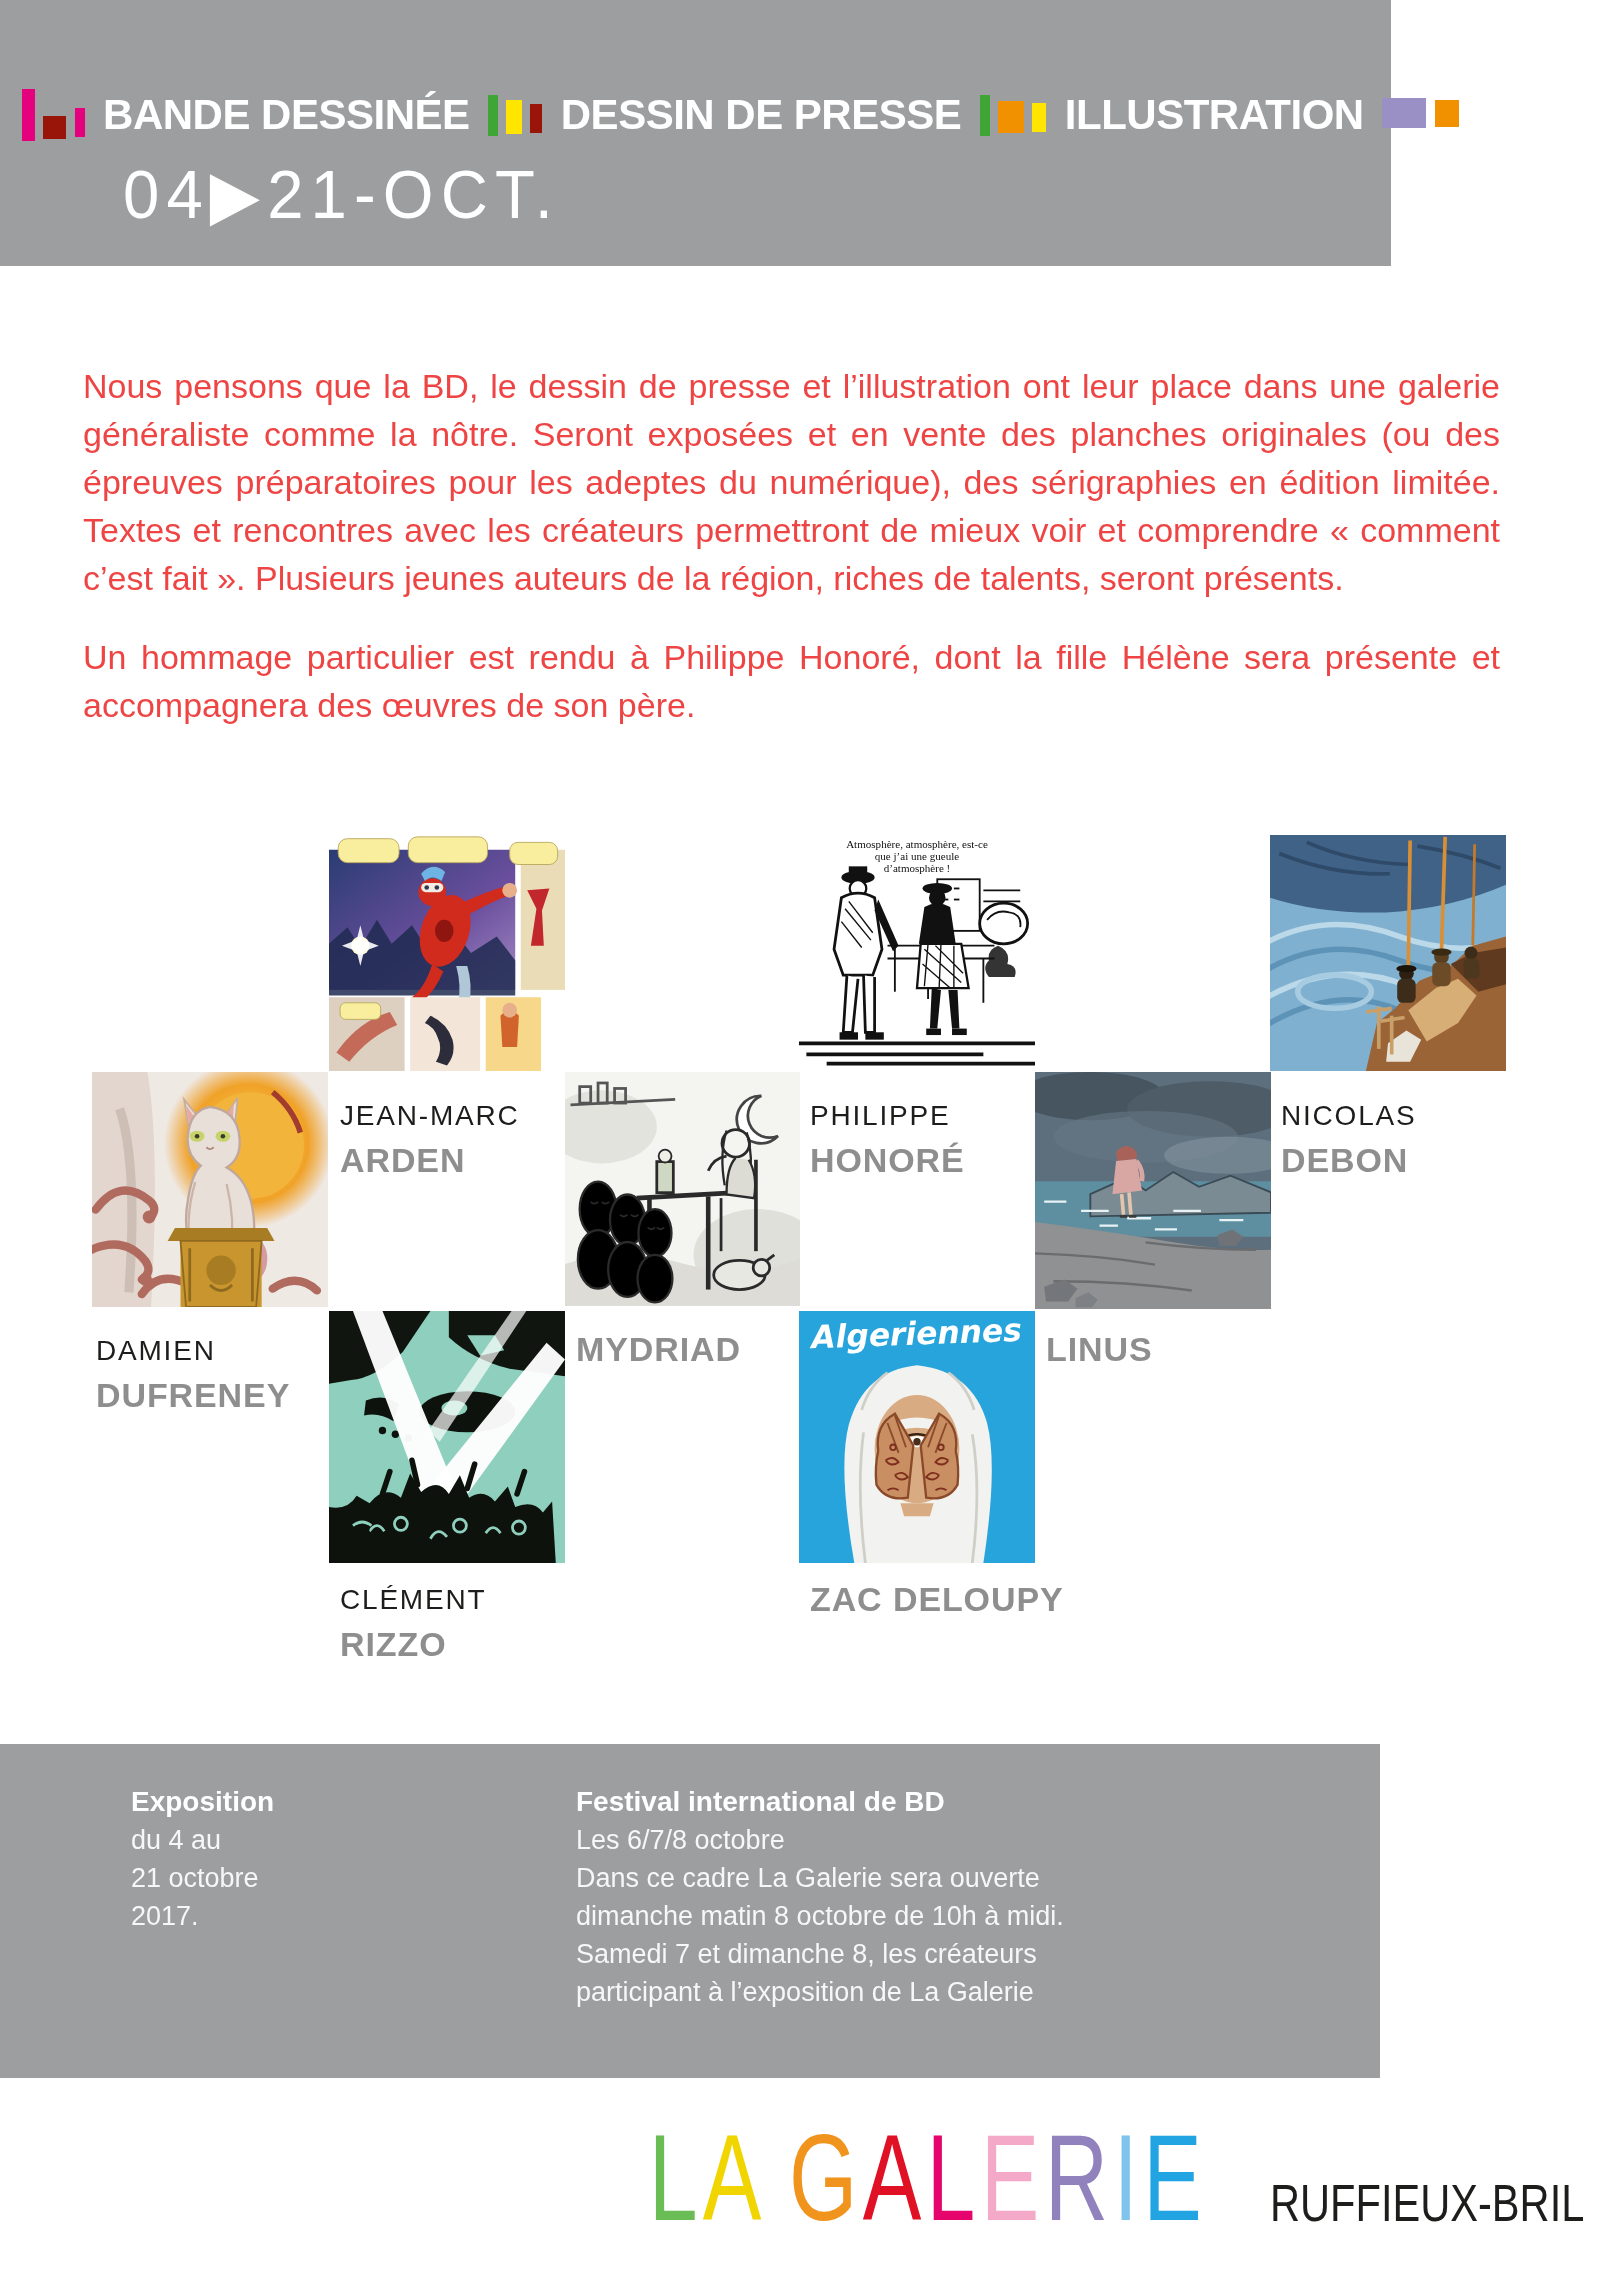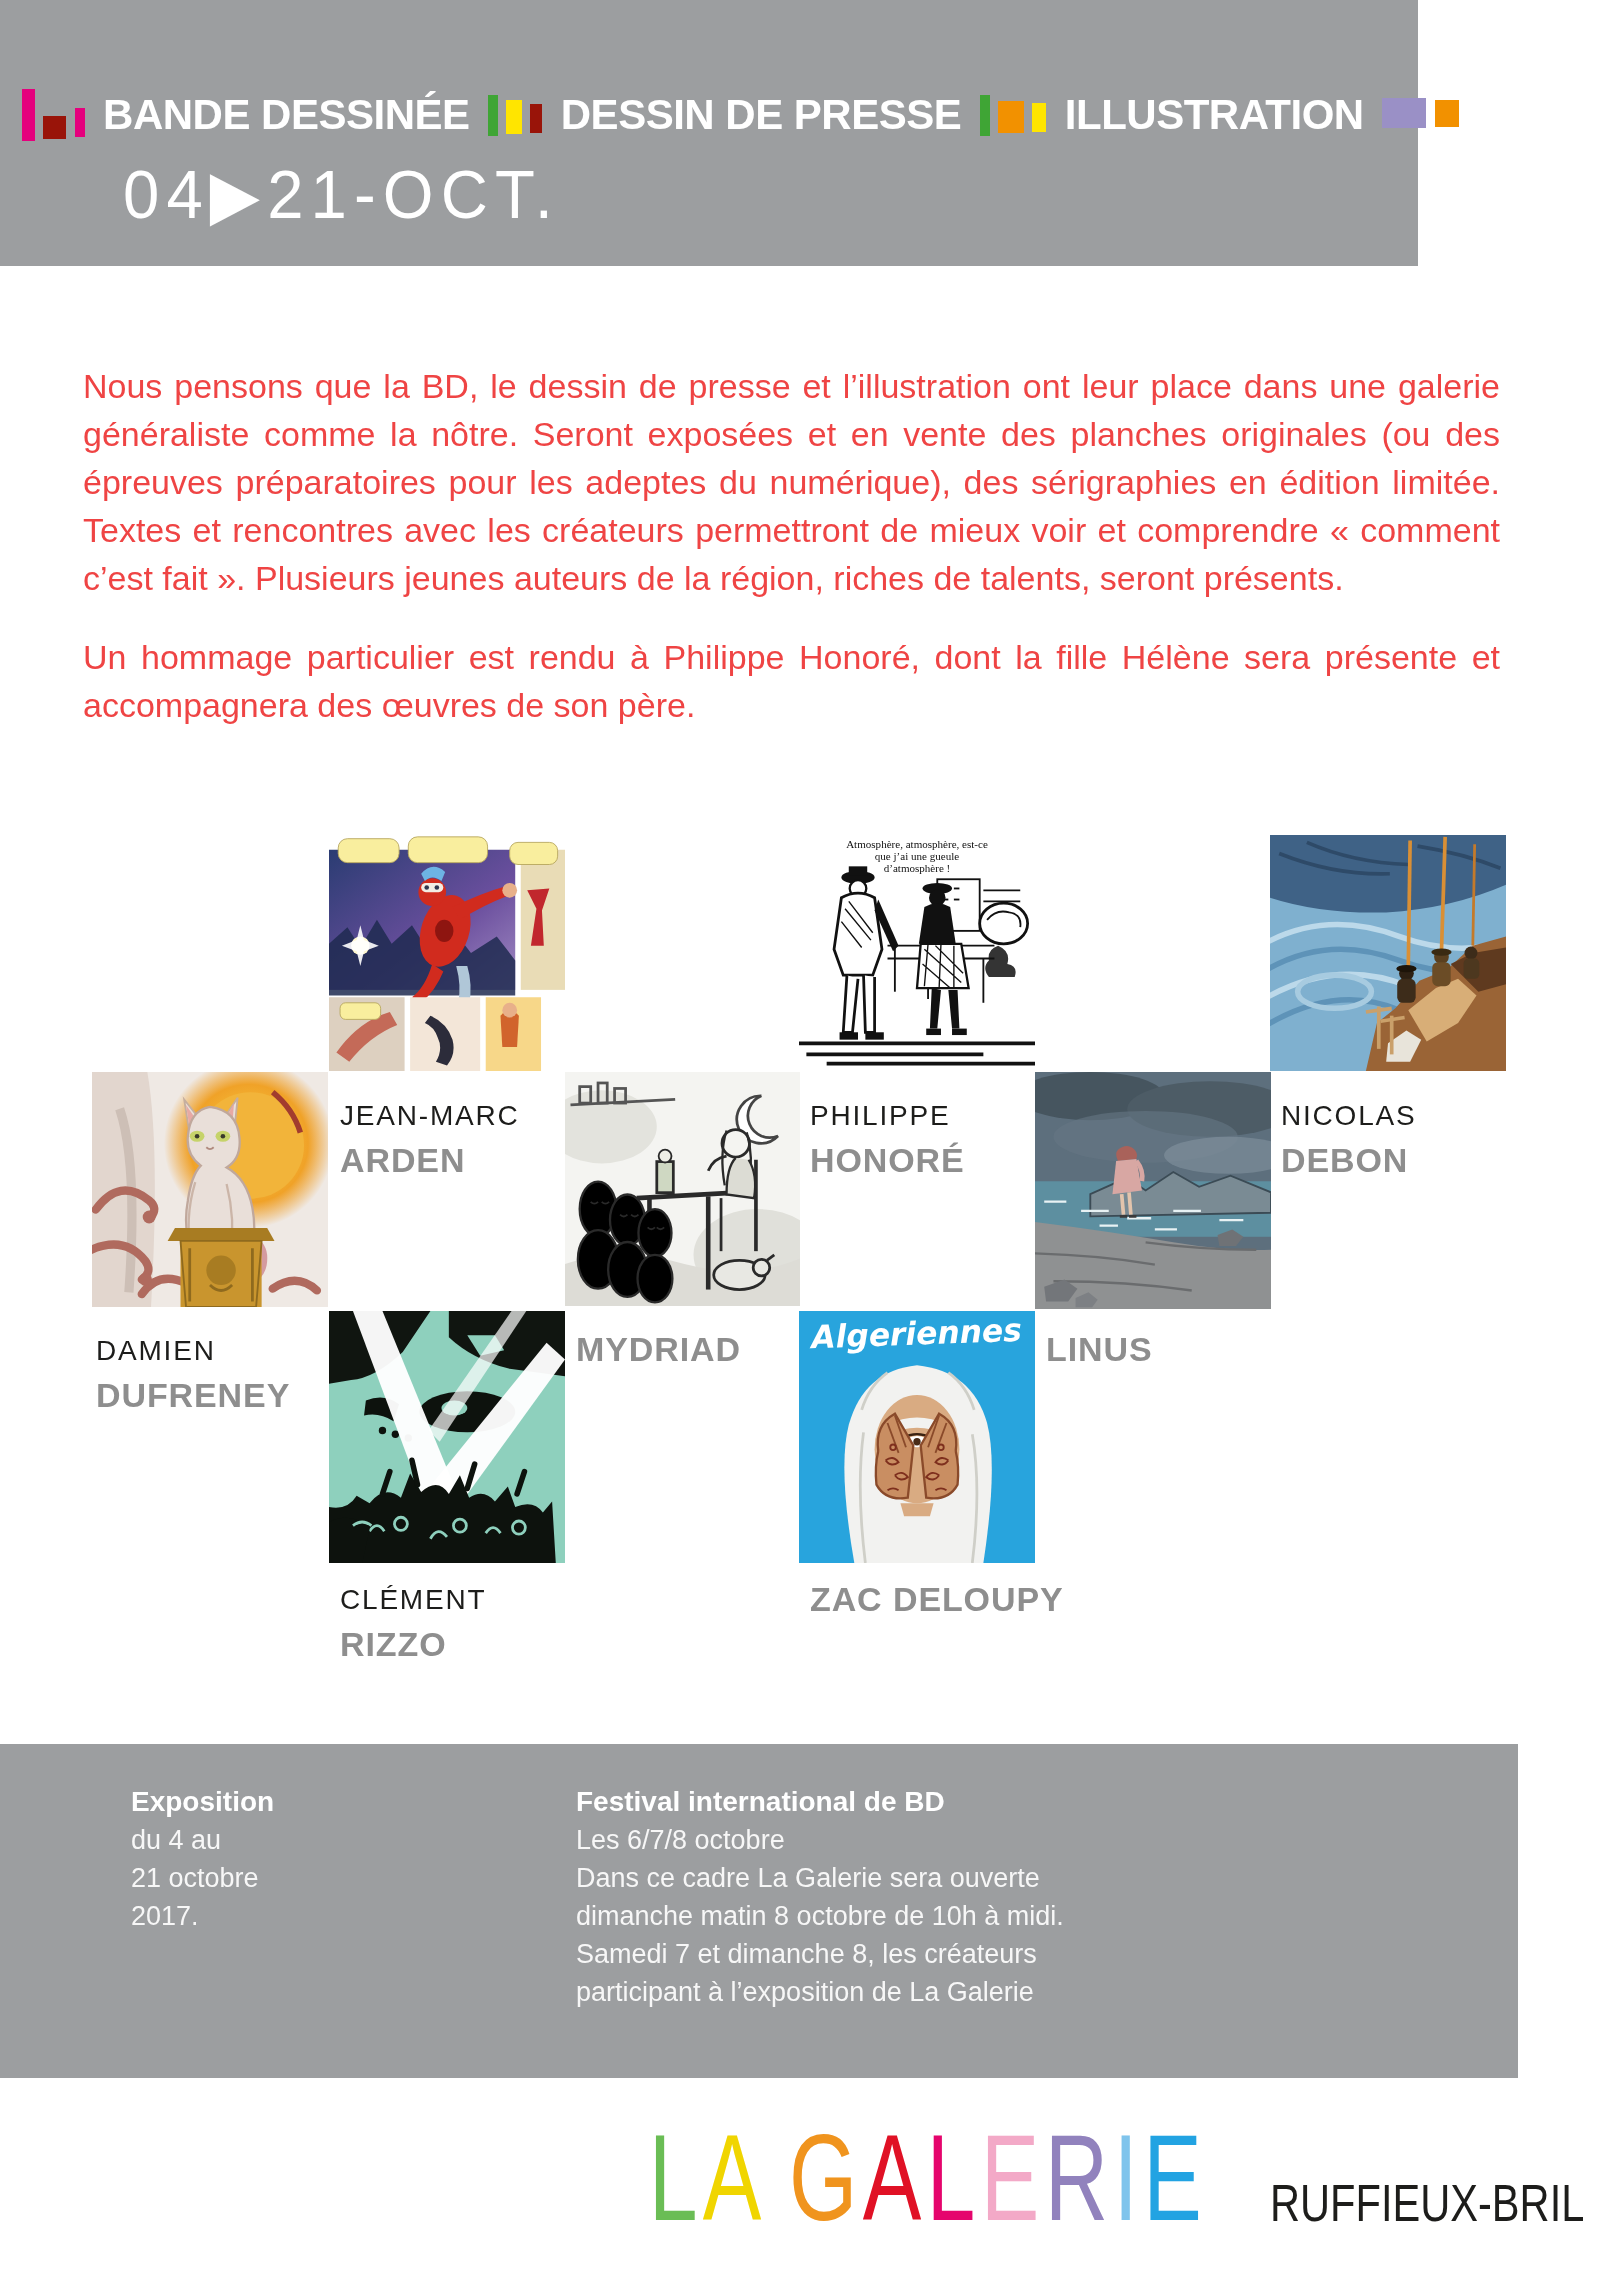--- a/index.html
+++ b/index.html
@@ -1,19 +1,19 @@
 <!DOCTYPE html>
 <html style="font-size:14.8px"><head>
 <meta charset="utf-8">
 <style>
   html,body{margin:0;padding:0;background:#ffffff;}
   .page{position:relative;width:1619px;height:2289px;background:#ffffff;overflow:hidden;
         font-family:"Liberation Sans",sans-serif;}
   
-  .band-top{position:absolute;left:0;top:0;width:1391px;height:266px;background:#9c9ea0;padding-left:27px;}
+  .band-top{position:absolute;left:0;top:0;width:1391px;height:266px;background:#9c9ea0;}
   .headline{position:absolute;left:22px;top:89px;width:1580px;display:flex;align-items:center;}
   .headline h1{font-size:42px;font-weight:bold;color:#ffffff;margin:0;letter-spacing:-0.5px;white-space:nowrap;}
   .marks{display:flex;align-items:flex-end;gap:8.3px;margin:0 18.5px;}
   .marks:first-child{margin-left:0;}
   .mk{display:inline-block;}
   .mk-p-tall{width:13px;height:52px;background:#e5007d;}
   .mk-dr-sq{width:23px;height:23px;background:#991409;margin-bottom:1.8px;}
   .mk-p-sm{width:10px;height:29px;background:#e5007d;margin-bottom:3.7px;}
   .mk-g{width:10px;height:41px;background:#3fa535;}
   .mk-y{width:15.7px;height:34px;background:#ffe500;margin-bottom:1.8px;}
@@ -46,21 +46,21 @@
   .cap .solo{display:block;font-size:34px;font-weight:bold;letter-spacing:0.9px;color:#8e8e8e;}
   .cap-arden{left:340px;top:1100px;}
   .cap-honore{left:810px;top:1100px;}
   .cap-debon{left:1281px;top:1100px;}
   .cap-dufreney{left:96px;top:1335px;}
   .cap-mydriad{left:576px;top:1330px;}
   .cap-linus{left:1046px;top:1330px;}
   .cap-rizzo{left:340px;top:1584px;}
   .cap-deloupy{left:810px;top:1580px;}
   
-  .band-info{position:absolute;left:0;top:1744px;width:1518px;height:334px;background:#9c9ea0;}
+  .band-info{position:absolute;left:0;top:1744px;width:1380px;height:334px;background:#9c9ea0;}
   .info-col{position:absolute;top:39px;color:#f7f7f7;font-size:27px;line-height:38px;}
   .info-col .hd{font-weight:bold;color:#ffffff;font-size:28px;}
   .col-expo{left:131px;}
   .col-vern{left:329px;}
   .col-fest{left:576px;}
   .col-renc{left:1181px;}
   
   .logo-row{position:absolute;left:646px;top:2114px;height:120px;display:flex;align-items:flex-end;}
   .logo-wordmark{display:flex;align-items:flex-end;transform:scaleX(.72);transform-origin:left bottom;}
   .logo-letter{font-size:122px;line-height:111px;font-weight:normal;letter-spacing:0;padding:0 3.7px;}

